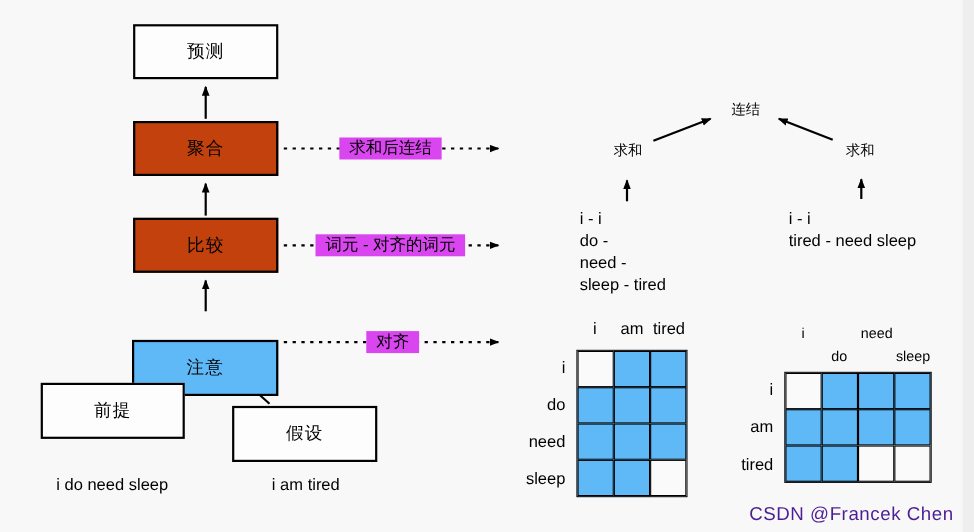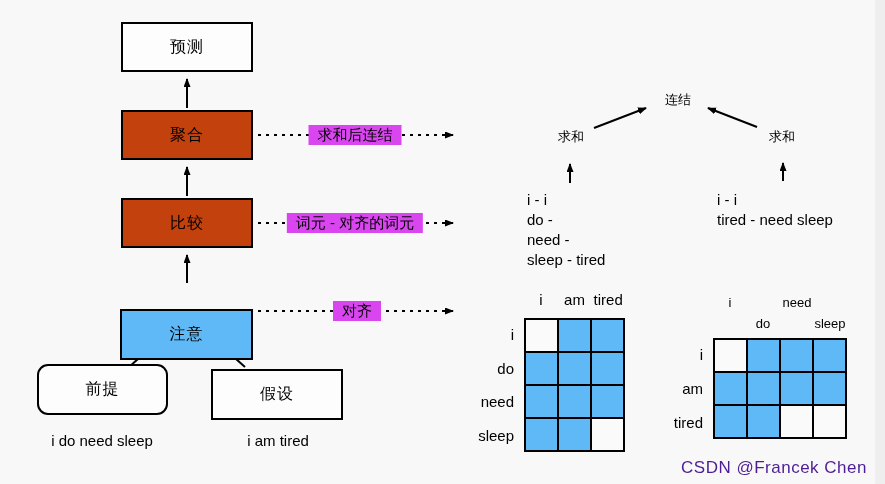--- a/index.html
+++ b/index.html
@@ -147,21 +147,21 @@
   </div>
   <div class="box light" style="left:121px; top:110px; width:132px; height:50px;">
     <span>聚合</span>
   </div>
   <div class="box light" style="left:121px; top:198px; width:132px; height:50px;">
     <span>比较</span>
   </div>
   <div class="box bright" style="left:120px; top:285px; width:133px; height:51px;margin-top:24px;">
     <span>注意</span>
   </div>
-  <div class="box" style="left:37px; top:364px; width:131px; height:51px;border-radius:11px;">
+  <div class="box" style="left:37px; top:348px; width:131px; height:51px;">
     <span>前提</span>
   </div>
   <div class="box" style="left:211px; top:369px; width:132px; height:51px;">
     <span>假设</span>
   </div>
 
   <div class="caption" style="left:22px; top:432px; width:160px;">i do need sleep</div>
   <div class="caption" style="left:198px; top:432px; width:160px;">i am tired</div>
 
   <div class="note" style="left:355px; top:125px;">求和后连结</div>

